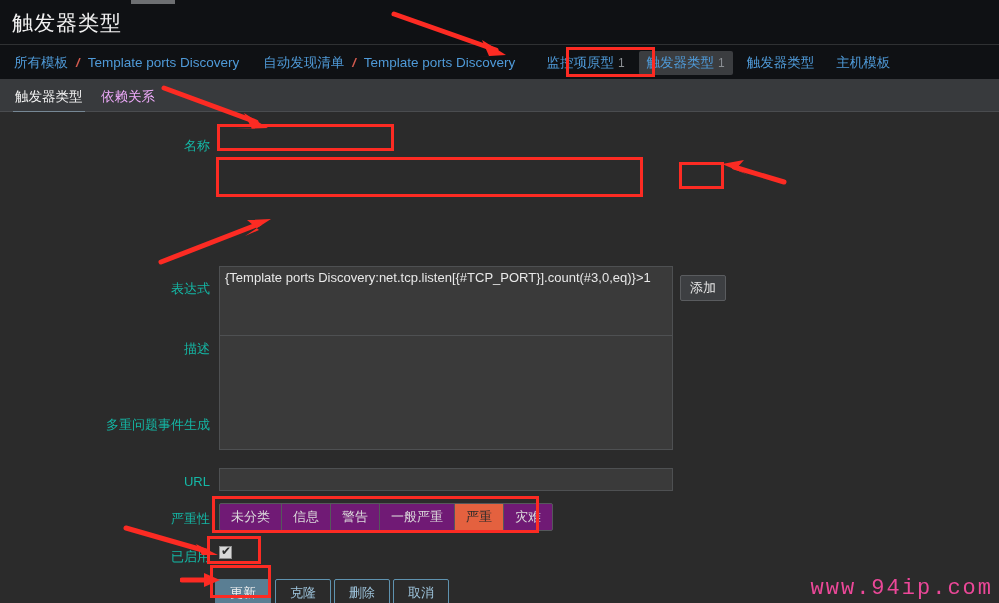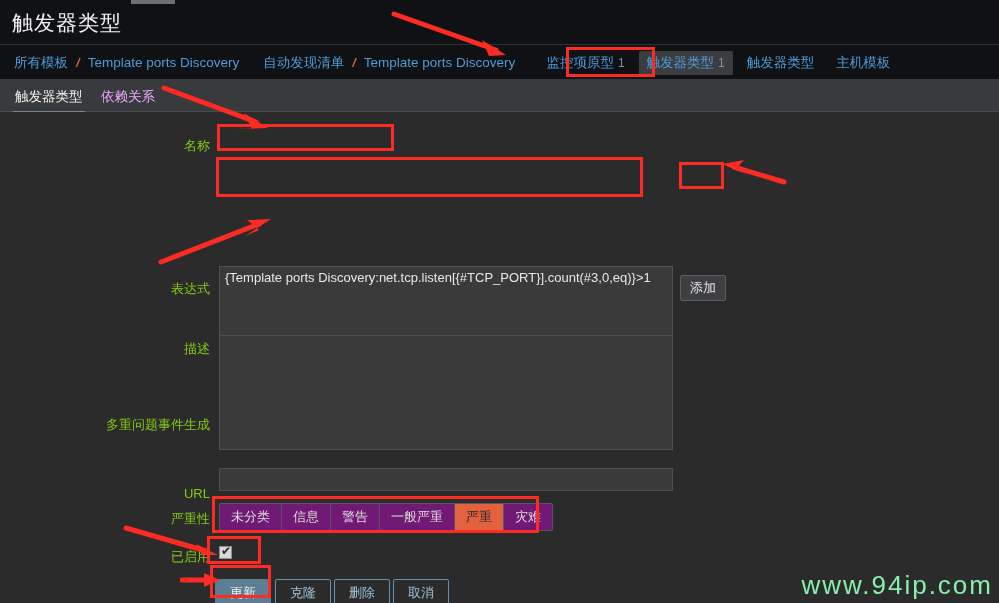--- a/index.html
+++ b/index.html
@@ -103,21 +103,21 @@
   }
 
   
   .form {
     position: absolute; left: 0; top: 112px;
     width: 999px; height: 491px;
     background: #2b2b2b;
   }
   .flabel {
     position: absolute;
-    color: #84cc16;
+    color: #14b8a6;
     font-size: 13px;
     text-align: right;
     white-space: nowrap;
   }
   .finput {
     position: absolute;
     background: #3a3a3a;
     border: 1px solid #4e5052;
     color: #e8e8e8;
     font-size: 13px;
@@ -209,23 +209,23 @@
   .ann {
     position: absolute;
     border: 3px solid #fc2b23;
     pointer-events: none;
   }
   .arrow { position: absolute; pointer-events: none; }
 
   .watermark {
     position: absolute;
     right: 6px; bottom: 2px;
-    color: #86efac;
-    font-family: Liberation Sans, sans-serif;
-    font-size: 26px;
+    color: #ec4899;
+    font-family: Liberation Mono, monospace;
+    font-size: 22px;
     letter-spacing: 2px;
     white-space: nowrap;
   }
 </style>
 </head>
 <body>
 
 <div id="app">
 
   <div class="topbar">
@@ -267,21 +267,21 @@
     <div class="addbtn" style="left:680px; top:163px;">添加</div>
 
     <div class="linkbtn" style="left:219px; top:281px;">表达式构造器</div>
 
     <div class="flabel" style="left:62px; top:304px; width:148px;">多重问题事件生成</div>
     <div class="chk" style="left:219px; top:303px;"></div>
 
     <div class="flabel" style="left:120px; top:228px; width:90px;">描述</div>
     <textarea class="finput" style="left: 219px; top: 223px; width: 454px; height: 115px;"></textarea>
 
-    <div class="flabel" style="left:120px; top:374px; width:90px;">URL</div>
+    <div class="flabel" style="left:120px; top:362px; width:90px;">URL</div>
     <input class="finput" style="left: 219px; top: 356px; width: 454px; height: 23px;" value="">
 
     <div class="flabel" style="left:112px; top:398px; width:98px;">严重性</div>
     <div class="sev" style="left:219px; top:391px;">
       <div class="sev-item">未分类</div>
       <div class="sev-item">信息</div>
       <div class="sev-item">警告</div>
       <div class="sev-item">一般严重</div>
       <div class="sev-item on" style="background: rgb(228, 97, 63);">严重</div>
       <div class="sev-item">灾难</div>

